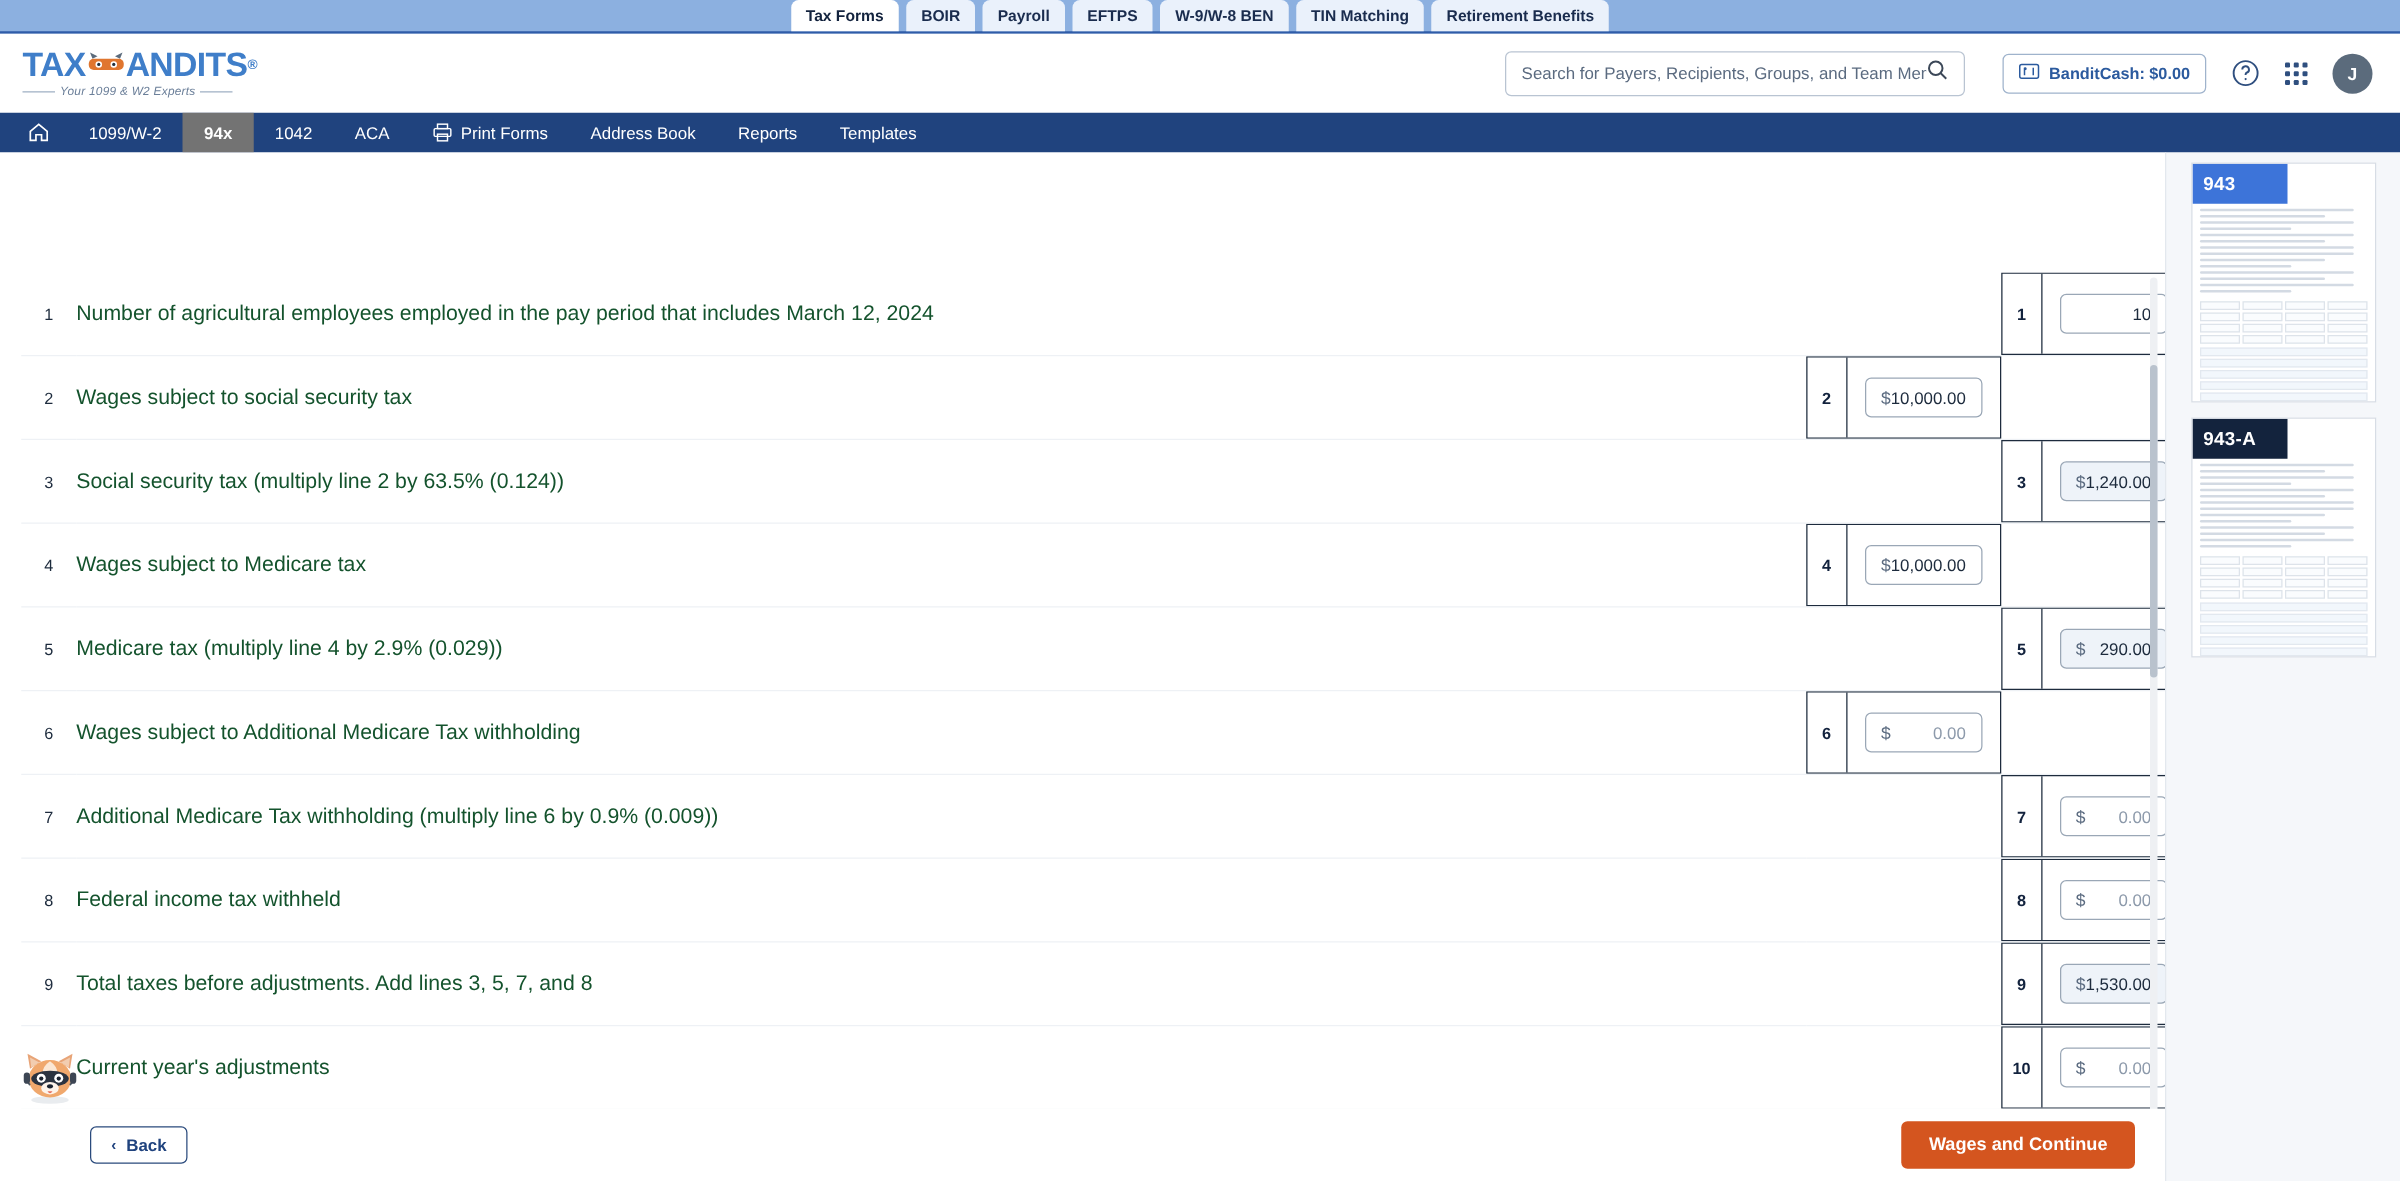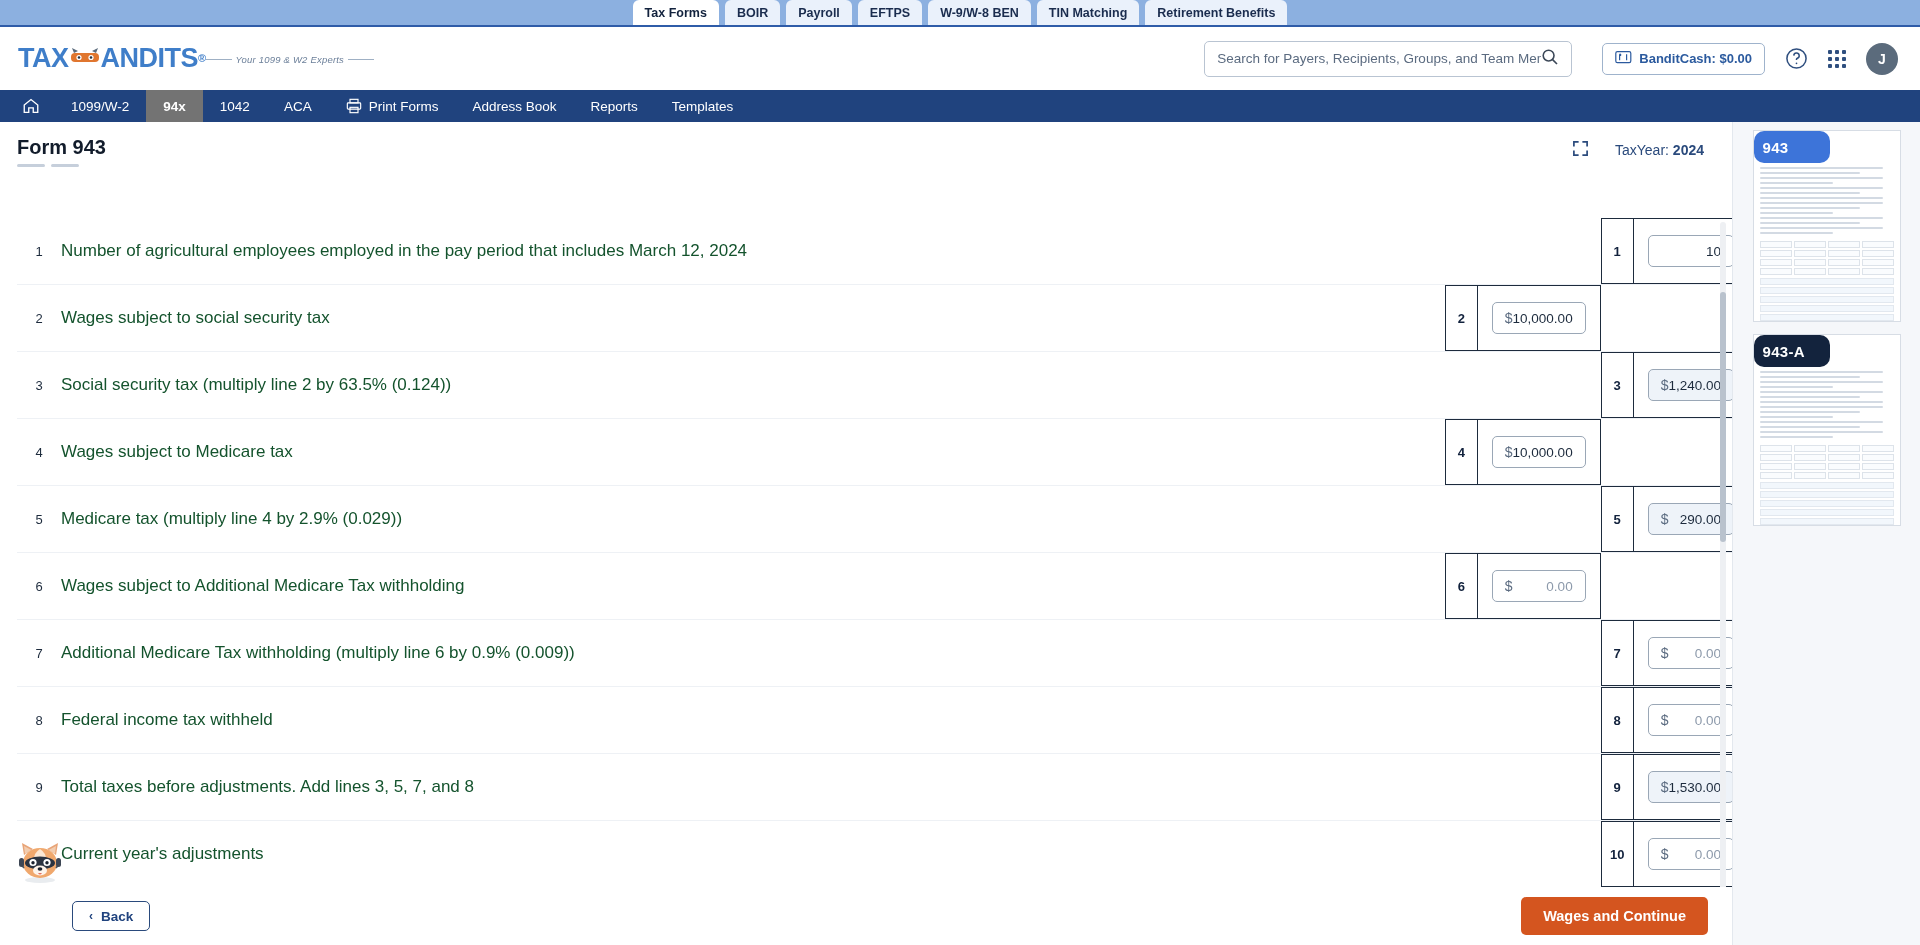--- a/index.html
+++ b/index.html
@@ -36,21 +36,21 @@
 
   
   .header {
     height: 63px;
     background: #ffffff;
     display: flex;
     align-items: center;
     padding: 0 22px 0 18px;
     position: relative;
   }
-  .logo-wrap { display: flex; flex-direction: row; width: 190px; }
+  .logo-wrap { display: flex; flex-direction: column; width: 190px; }
   .logo-main {
     display: flex; align-items: center;
     font-size: 27px; font-weight: 800; letter-spacing: -0.5px;
     color: #3f7ec9; line-height: 1;
   }
   .logo-mask { margin: 0 1px; position: relative; display:inline-block; }
   .logo-reg { font-size: 11px; vertical-align: super; color:#3f7ec9; font-weight:700; }
   .logo-sub {
     font-size: 9.5px; color: #6b7f99; font-style: italic; font-weight: 400;
     letter-spacing: .2px; margin-top: 2px; white-space: nowrap;
@@ -188,21 +188,21 @@
     gap: 12px;
   }
   .thumb {
     width: 148px; height: 192px; background: #fff;
     border: 1px solid #d7dde5; position: relative; overflow: hidden;
     cursor: pointer;
   }
   .thumb-badge {
     position: absolute; left: 0; top: 0; width: 76px; height: 32px;
     display: flex; align-items: center; padding-left: 9px;
-    color: #fff; font-size: 15px; font-weight: 700; letter-spacing: .3px; border-radius: 10px;
+    color: #fff; font-size: 15px; font-weight: 700; letter-spacing: .3px;
   }
   .badge-blue { background: #3d74d9; }
   .badge-dark { background: #13233d; }
   .thumb-lines { padding: 36px 6px 4px 6px; }
   .tl { height: 2px; background: #d3dae3; margin-bottom: 3px; border-radius: 1px; }
   .tl.s { width: 55%; }
   .tl.m { width: 75%; }
   .tl.l { width: 92%; }
   .thumb-grid { display: grid; grid-template-columns: repeat(4, 1fr); gap: 2px; padding: 0 6px; }
   .thumb-grid div { height: 7px; border: 1px solid #dde3ea; background: #fafcfe; }
@@ -352,40 +352,20 @@
       <span>Reports</span>
     </div>
     <div class="navitem">
       <span>Templates</span>
     </div>
   </div>
 
 <div class="page">
   <div class="content">
 
-    <div class="titlerow">
-      <div>
-        <div class="page-title">Form 943</div>
-        <div class="title-underline">
-            <span></span>
-            <span></span>
-          </div>
-      </div>
-      <div class="taxyear">
-        <span>
-          <svg width="17" height="17" viewBox="0 0 18 18" fill="none" stroke="#2a4a7c" stroke-width="1.8">
-            <path d="M7 2H2v5M11 2h5v5M7 16H2v-5M11 16h5v-5"></path>
-          </svg>
-        </span>
-        <span>
-          <span>TaxYear:</span>
-          <b>2024</b>
-        </span>
-      </div>
-    </div>
 
     <div class="form-scroll">
       <table class="form-table">
         <tbody id="form-body">
             <tr>
               <td class="lineno">1</td>
               <td class="linetext">Number of agricultural employees employed in the pay period that includes March 12, 2024</td>
               <td class="colmid midcell">
                 <div class="cellbox"></div>
               </td>

